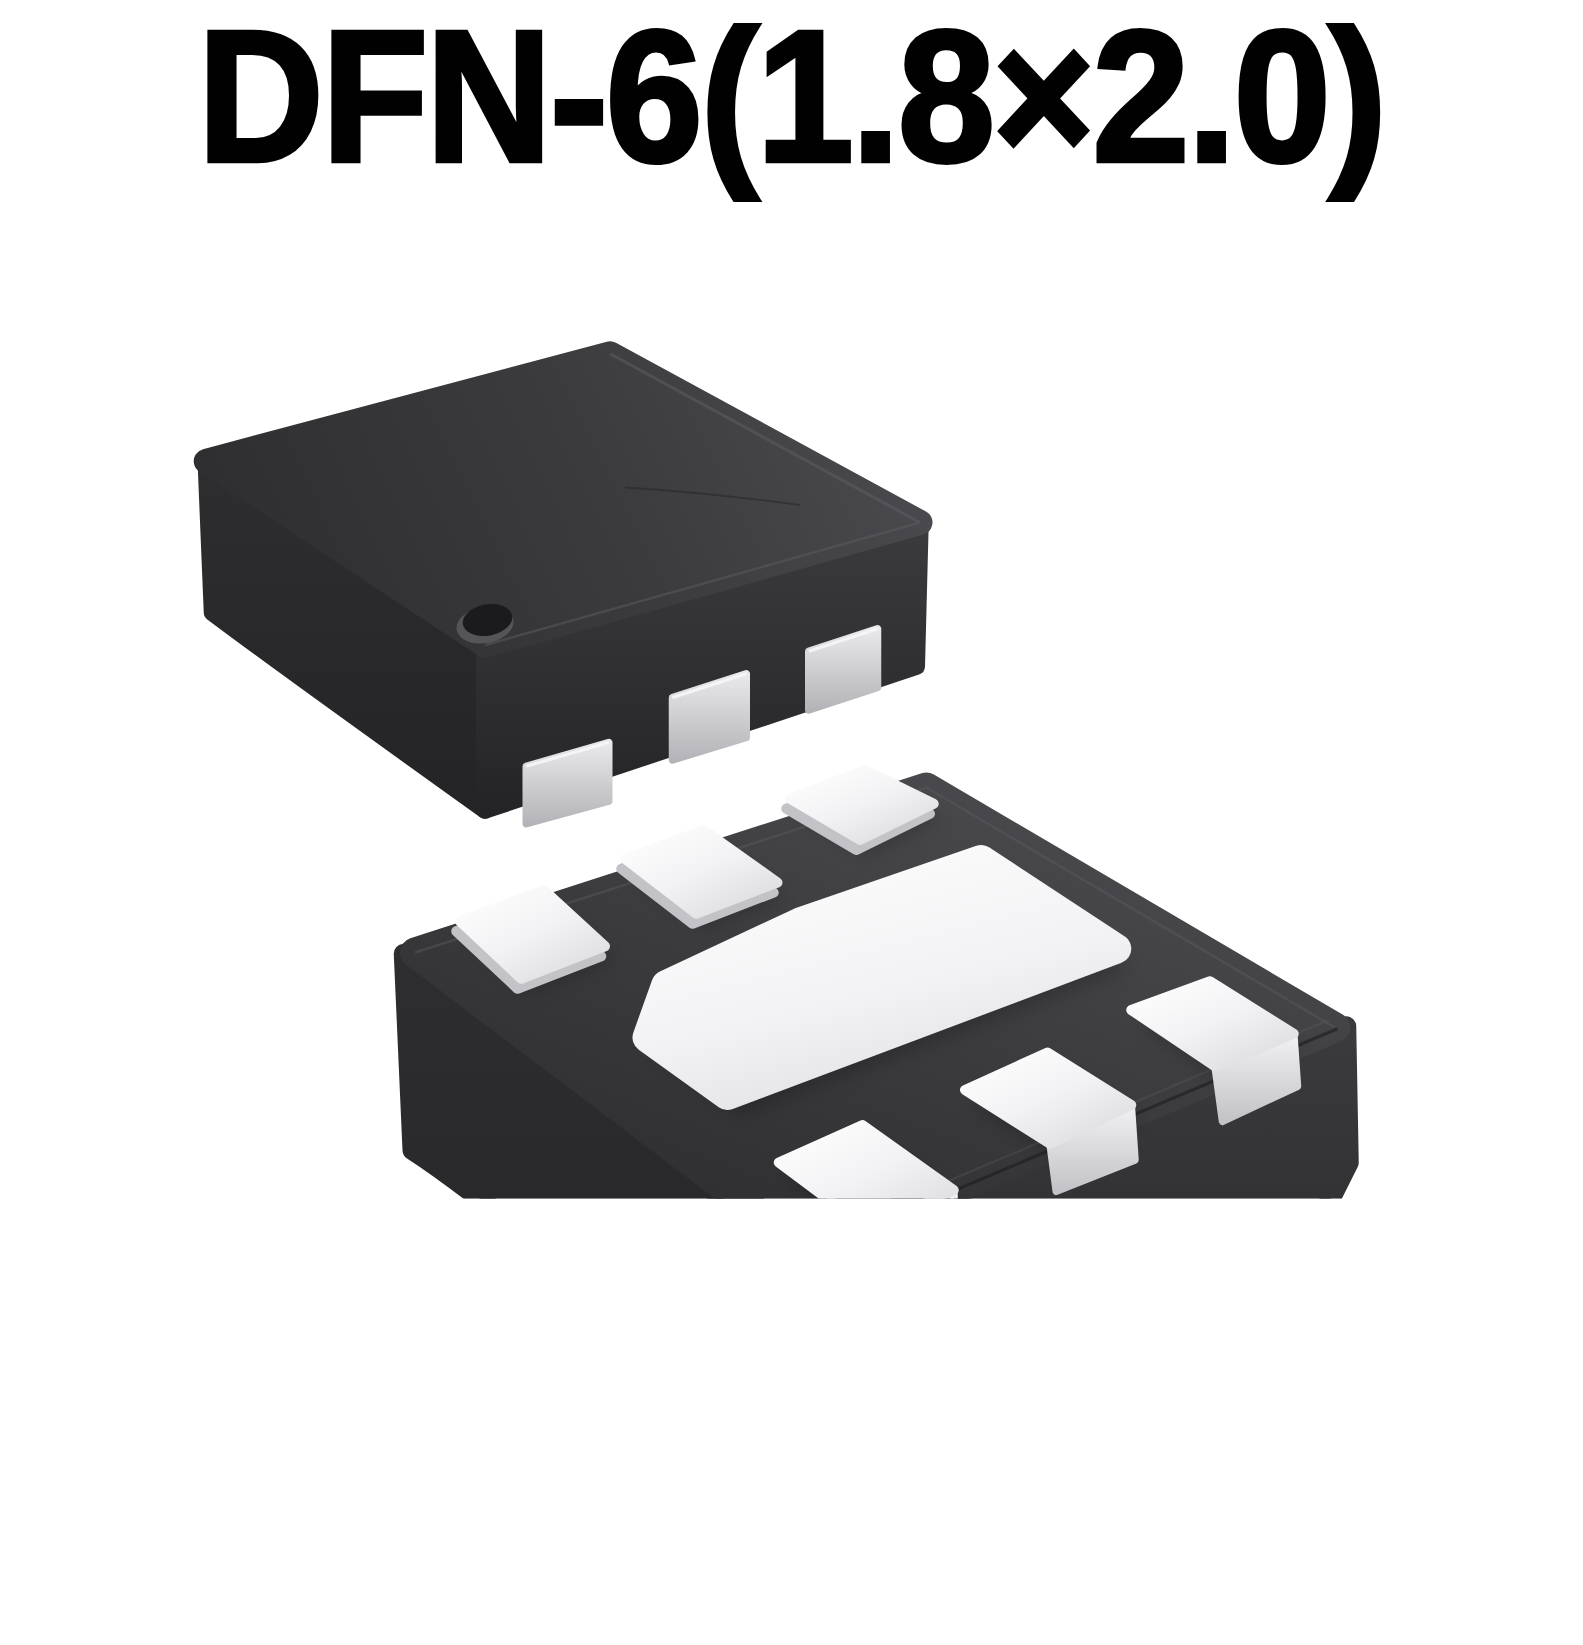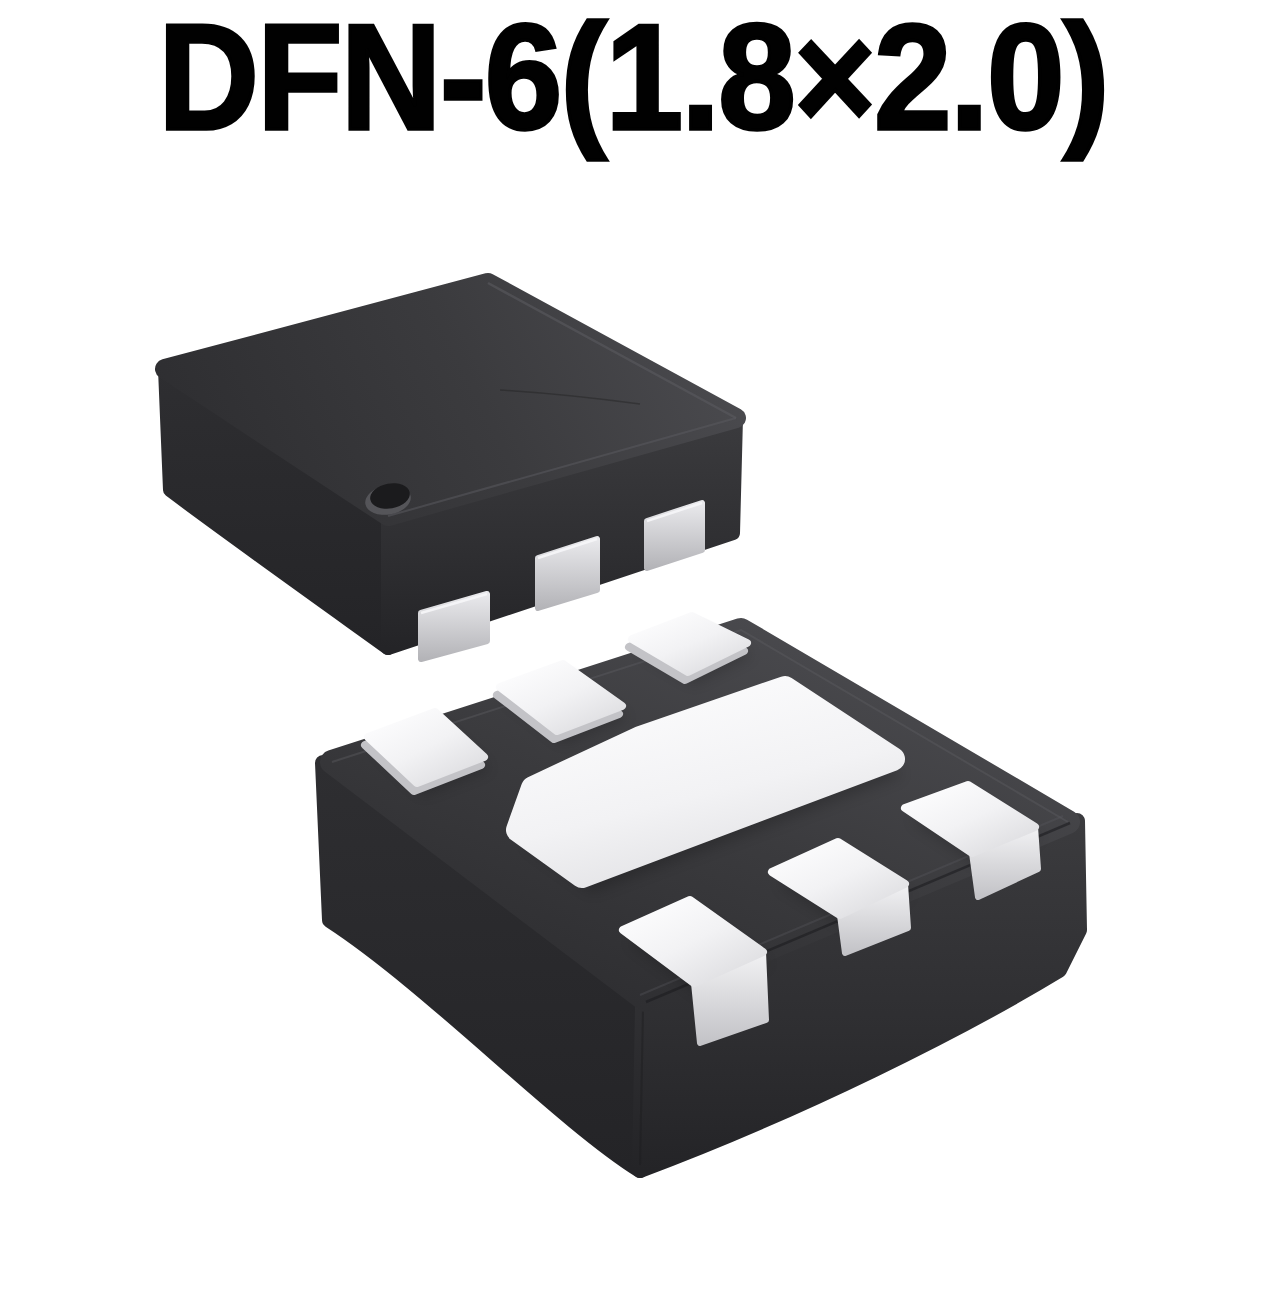--- a/index.html
+++ b/index.html
@@ -5,21 +5,21 @@
   :root{
     --c-bg:#ffffff; --c-title:#010101;
     --c-faceLight:#4a4a4e; --c-face:#3b3b3e; --c-faceDark:#2e2e31; --c-faceDarker:#242427;
     --c-pad:#f2f2f4; --c-padBright:#fcfcfd; --c-padDim:#dfdfe2; --c-padSide:#c3c3c7;
     --c-pinTop:#e9e9ec; --c-pinBottom:#b4b4b8;
     --c-dot:#1b1b1d; --c-crease:#1d1d1f; --c-highlight:#5a5a5f;
   }
   html,body{margin:0;padding:0;}
   body{background:var(--c-bg);}
   .stage{
-    position:relative; width:1266px; height:1316px;
+    position:relative; width:1266px; height:959px;
     background:var(--c-bg); overflow:hidden;
     font-family:"Liberation Sans","DejaVu Sans",sans-serif;
   }
   .title{
     position:absolute; top:2px; left:0; right:0;
     text-align:center; white-space:nowrap;
     font-size:150px; line-height:1; font-weight:700;
     letter-spacing:-0.012em;
     color:var(--c-title);
     -webkit-text-stroke:3.5px var(--c-title);

